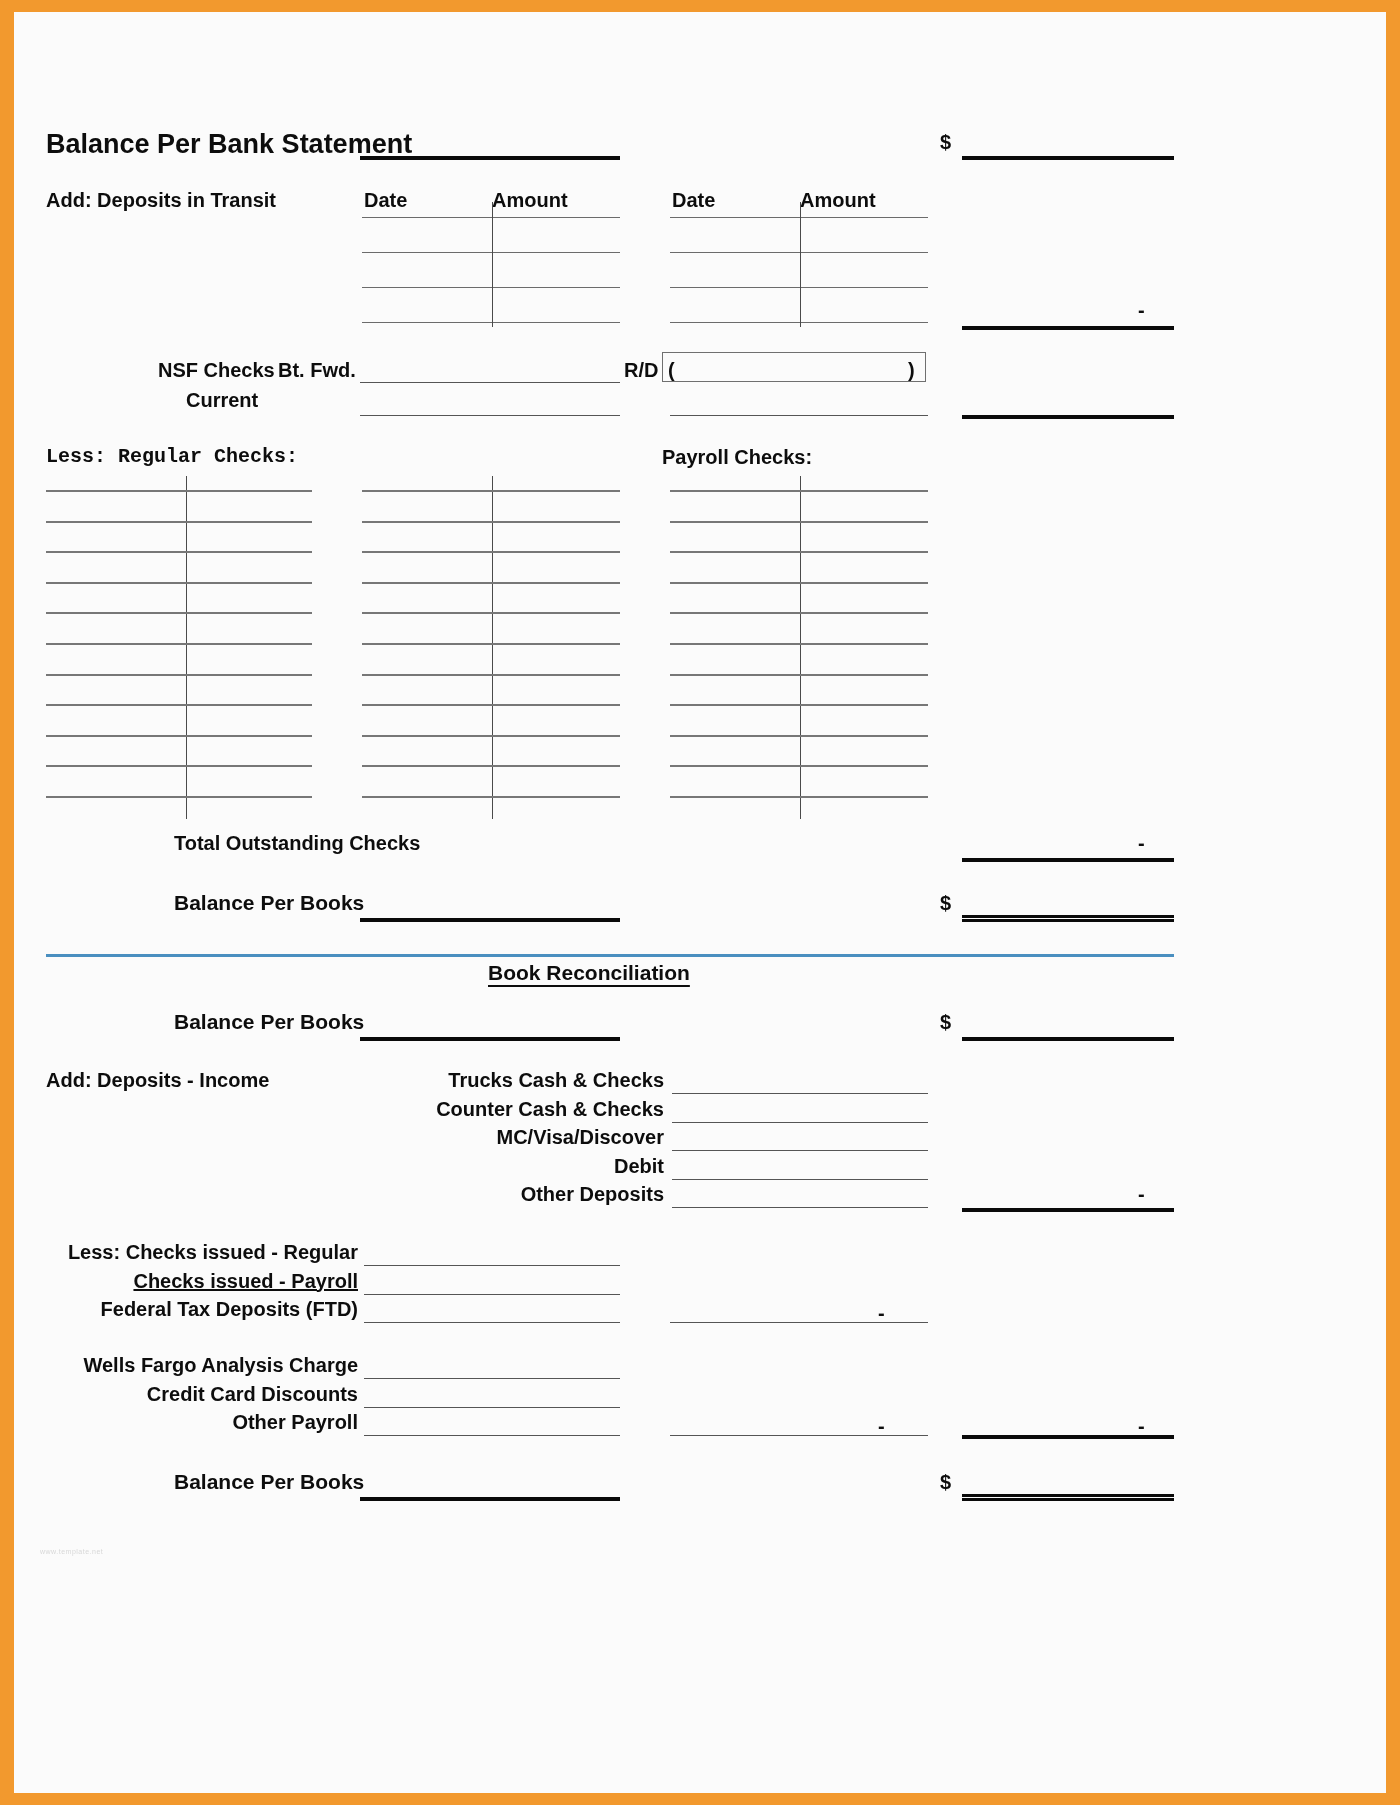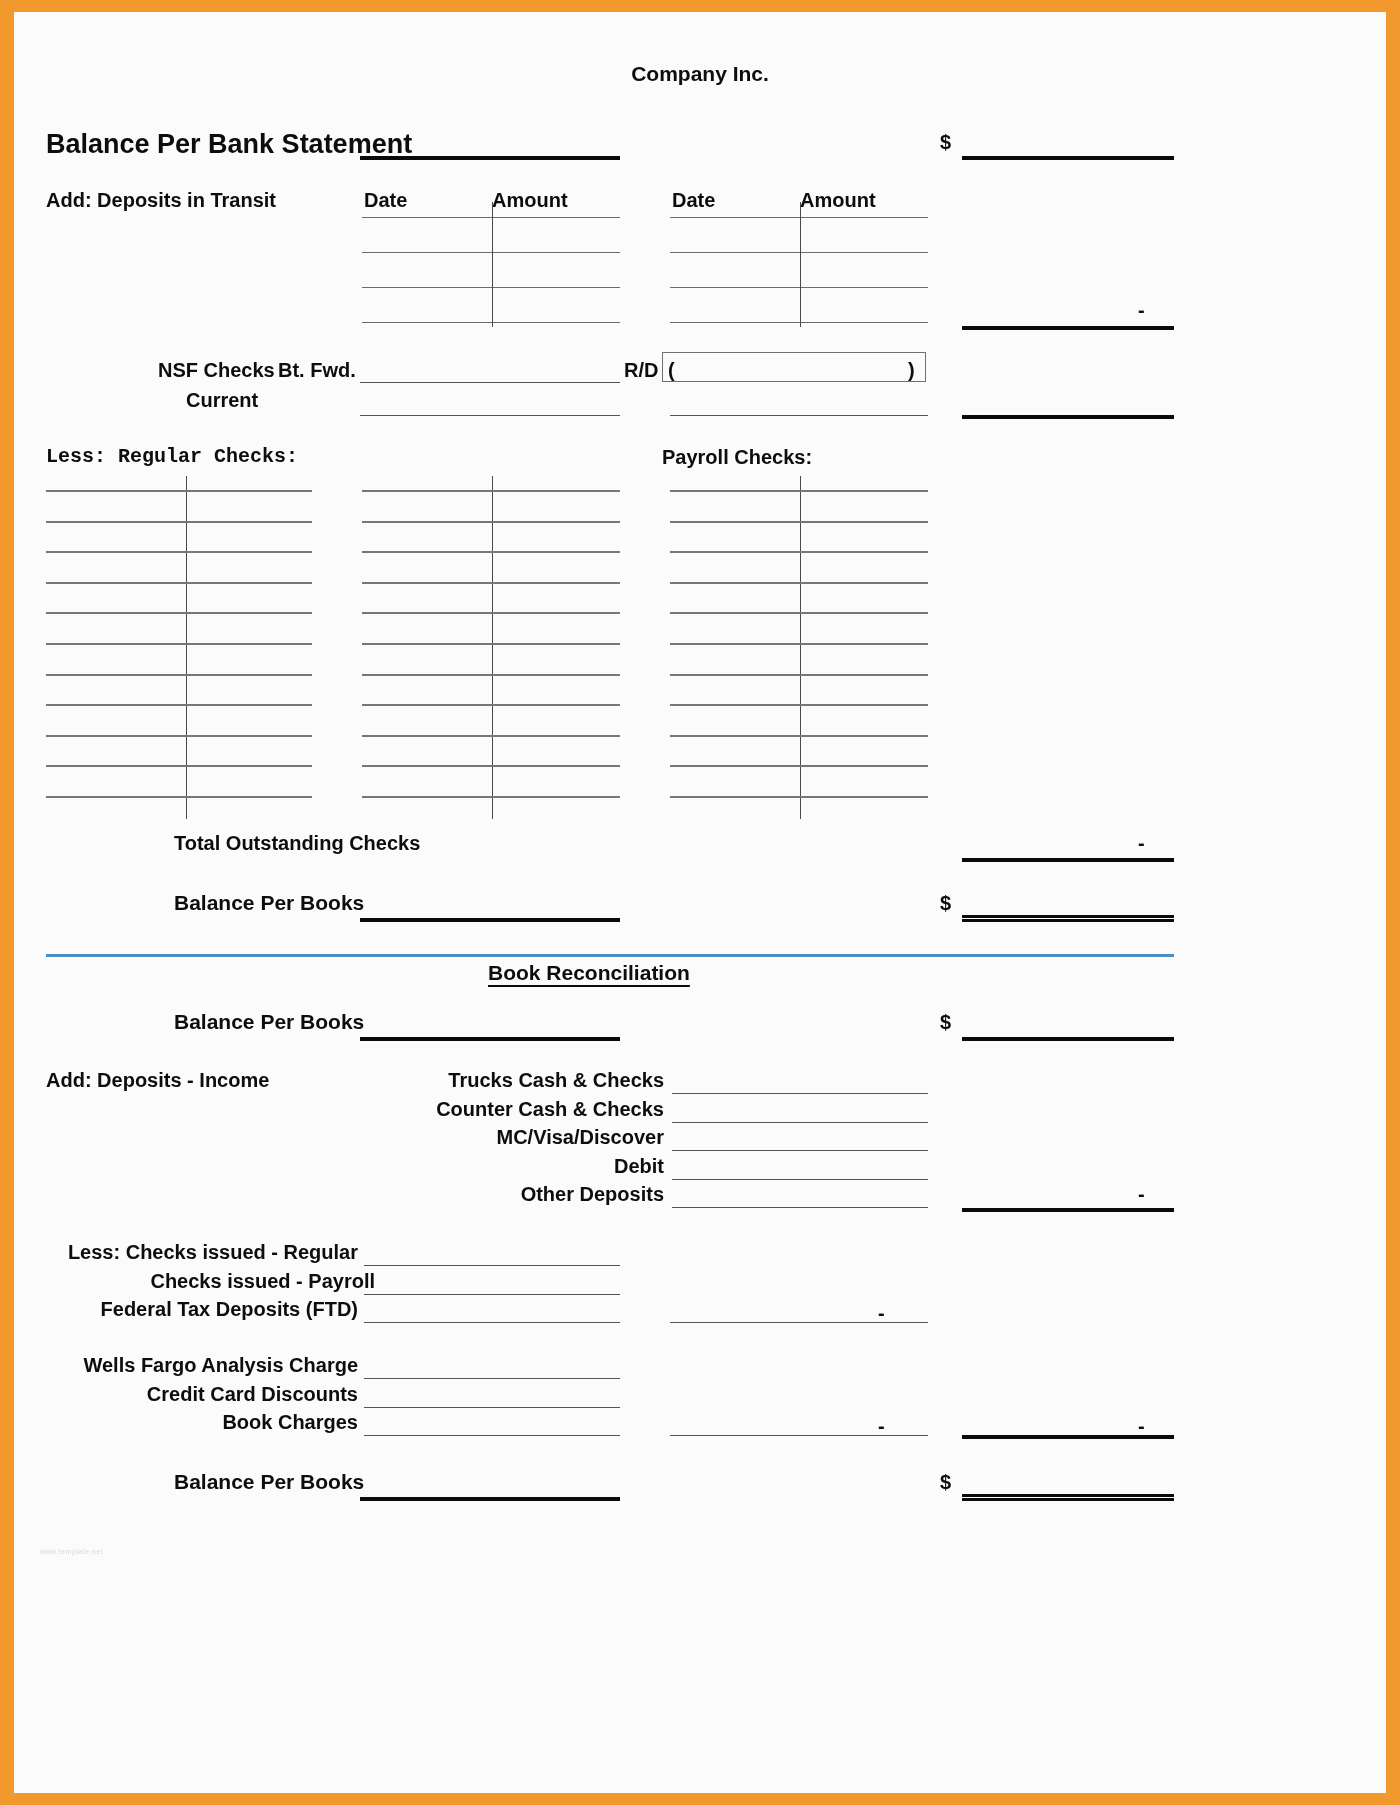--- a/index.html
+++ b/index.html
@@ -80,21 +80,20 @@
     white-space: nowrap;
   }
 </style>
 </head>
 <body>
 
 <div id="frame">
   <div id="page">
     <div class="sheet">
 
-      <div class="center-title" style="top:50px;">Company Inc.</div>
 
       <div class="t" style="left:32px; top:119px; font-size:27px;">Balance Per Bank Statement</div>
       <div class="rule thick" style="left:346px; top:144px; width:260px;"></div>
       <div class="t" style="left:926px; top:120px;">$</div>
       <div class="rule thick" style="left:948px; top:144px; width:212px;"></div>
 
       <div class="t" style="left:32px; top:178px;">Add:   Deposits in Transit</div>
 
       <div class="t ctr" style="left:350px; top:178px; width:120px;">Date</div>
       <div class="t ctr" style="left:478px; top:178px; width:128px;">Amount</div>
@@ -205,34 +204,34 @@
           <div class="t rt" style="left: 330px; top: 1172px; width: 320px;">Other Deposits</div>
           <div class="rule thin" style="left: 658px; top: 1195px; width: 256px;"></div>
         </div>
 
       <div class="dash" style="left:1124px; top:1171px;">-</div>
       <div class="rule thick" style="left:948px; top:1196px; width:212px;"></div>
 
       <div id="less-items">
           <div class="t rt" style="left: 20px; top: 1230px; width: 324px;">Less:  Checks issued - Regular</div>
           <div class="rule thin" style="left: 350px; top: 1253px; width: 256px;"></div>
-          <div class="t rt" style="left: 37px; top: 1258.5px; width: 324px;">Checks issued - Payroll</div>
+          <div class="t rt" style="left: 20px; top: 1258.5px; width: 324px; text-decoration: underline;">Checks issued - Payroll</div>
           <div class="rule thin" style="left: 350px; top: 1281.5px; width: 256px;"></div>
           <div class="t rt" style="left: 20px; top: 1287px; width: 324px;">Federal Tax Deposits (FTD)</div>
           <div class="rule thin" style="left: 350px; top: 1310px; width: 256px;"></div>
         </div>
       <div class="dash" style="left:864px; top:1290px;">-</div>
       <div class="rule thin" style="left:656px; top:1310px; width:258px;"></div>
 
       <div id="charge-items">
           <div class="t rt" style="left: 20px; top: 1343px; width: 324px;">Wells Fargo Analysis Charge</div>
           <div class="rule thin" style="left: 350px; top: 1366px; width: 256px;"></div>
           <div class="t rt" style="left: 20px; top: 1371.5px; width: 324px;">Credit Card Discounts</div>
           <div class="rule thin" style="left: 350px; top: 1394.5px; width: 256px;"></div>
-          <div class="t rt" style="left: 20px; top: 1400px; width: 324px;">Book Charges</div>
+          <div class="t rt" style="left: 20px; top: 1400px; width: 324px;">Other Payroll</div>
           <div class="rule thin" style="left: 350px; top: 1423px; width: 256px;"></div>
         </div>
       <div class="dash" style="left:864px; top:1403px;">-</div>
       <div class="rule thin" style="left:656px; top:1423px; width:258px;"></div>
       <div class="dash" style="left:1124px; top:1403px;">-</div>
       <div class="rule thick" style="left:948px; top:1423px; width:212px;"></div>
 
       <div class="t" style="left:160px; top:1459px; font-size:21px;">Balance Per Books</div>
       <div class="rule thick" style="left:346px; top:1485px; width:260px;"></div>
       <div class="t" style="left:926px; top:1460px;">$</div>

